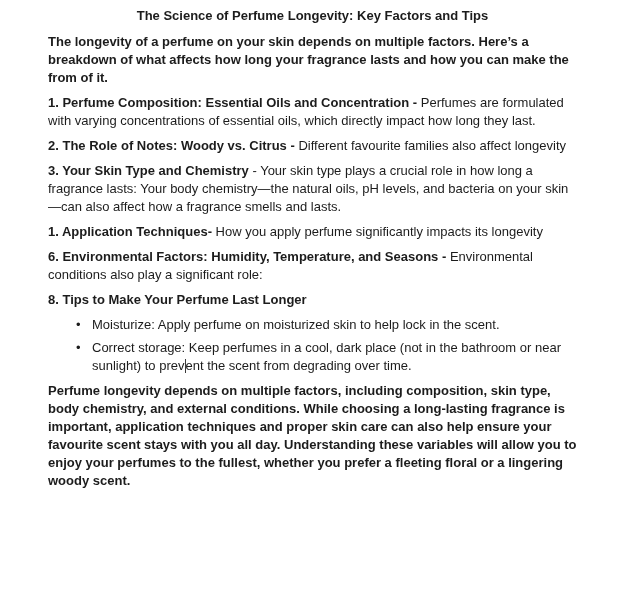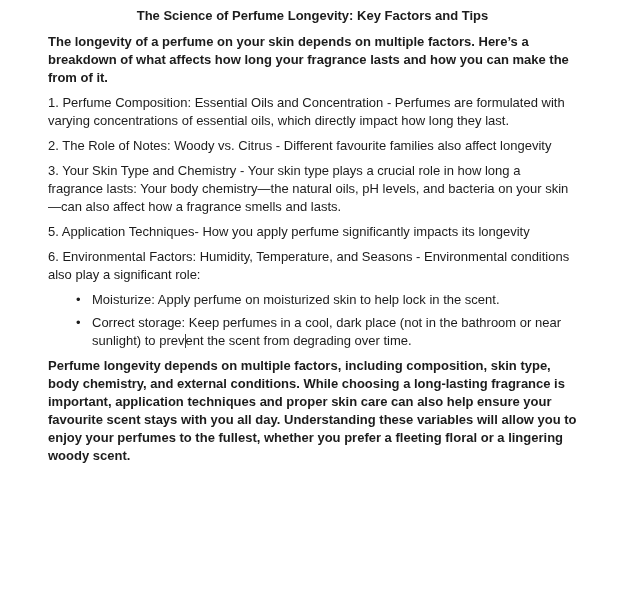--- a/index.html
+++ b/index.html
@@ -26,21 +26,21 @@
     text-align: center;
     margin: 0 0 8px 0;
   }
   p {
     margin: 0 0 7px 0;
   }
   .bold {
     font-weight: 700;
   }
   .lead {
-    font-weight: 400;
+    font-weight: 700;
   }
   ul.tips {
     list-style: none;
     margin: 0 0 7px 0;
     padding: 0;
   }
   ul.tips li {
     position: relative;
     padding-left: 44px;
     margin-bottom: 5px;
@@ -68,24 +68,25 @@
 
 <div class="page">
   <h1 class="title">The Science of Perfume Longevity: Key Factors and Tips</h1>
 
   <p class="bold">The longevity of a perfume on your skin depends on multiple factors. Here’s a breakdown of what affects how long your fragrance lasts and how you can make the from of it.</p>
 
   <div id="sections">
       <p><span class="lead">1. Perfume Composition: Essential Oils and Concentration -</span><span> Perfumes are formulated with varying concentrations of essential oils, which directly impact how long they last.</span></p>
       <p><span class="lead">2. The Role of Notes: Woody vs. Citrus -</span><span> Different favourite families also affect longevity</span></p>
       <p><span class="lead">3. Your Skin Type and Chemistry</span><span> - Your skin type plays a crucial role in how long a fragrance lasts: Your body chemistry—the natural oils, pH levels, and bacteria on your skin—can also affect how a fragrance smells and lasts.</span></p>
-      <p><span class="lead">5. Application Techniques-</span><span> How you apply perfume significantly impacts its longevity</span></p>
+      <p><span class="lead">1. Application Techniques-</span><span> How you apply perfume significantly impacts its longevity</span></p>
       <p><span class="lead">6. Environmental Factors: Humidity, Temperature, and Seasons -</span><span> Environmental conditions also play a significant role:</span></p>
     </div>
 
+  <p class="bold">8. Tips to Make Your Perfume Last Longer</p>
 
   <ul class="tips" id="tips">
       <li><span>Moisturize: Apply perfume on moisturized skin to help lock in the scent.</span></li>
       <li><span>Correct storage: Keep perfumes in a cool, dark place (not in the bathroom or near sunlight) to prev</span><span class="caret-bar"></span><span>ent the scent from degrading over time.</span></li>
     </ul>
 
   <p class="bold conclusion">Perfume longevity depends on multiple factors, including composition, skin type, body chemistry, and external conditions. While choosing a long-lasting fragrance is important, application techniques and proper skin care can also help ensure your favourite scent stays with you all day. Understanding these variables will allow you to enjoy your perfumes to the fullest, whether you prefer a fleeting floral or a lingering woody scent.</p>
 </div>
 
 </body></html>

